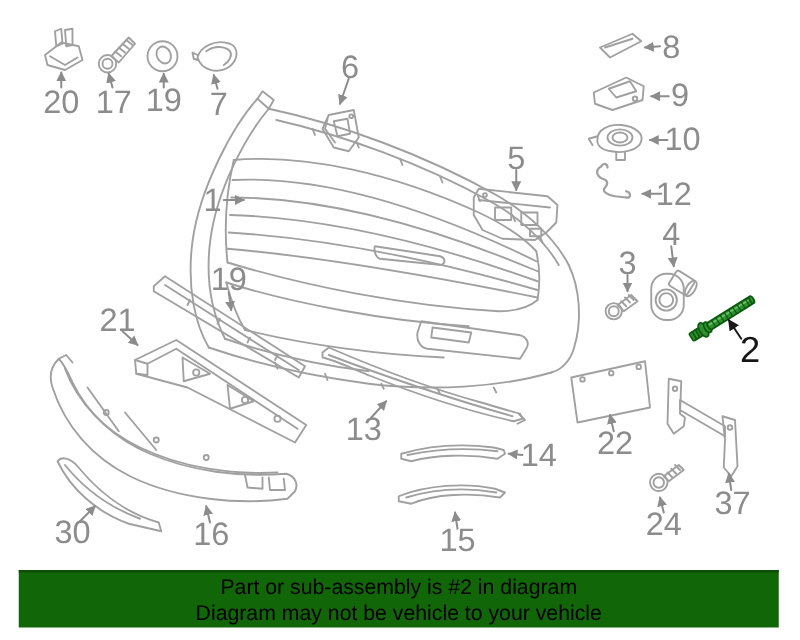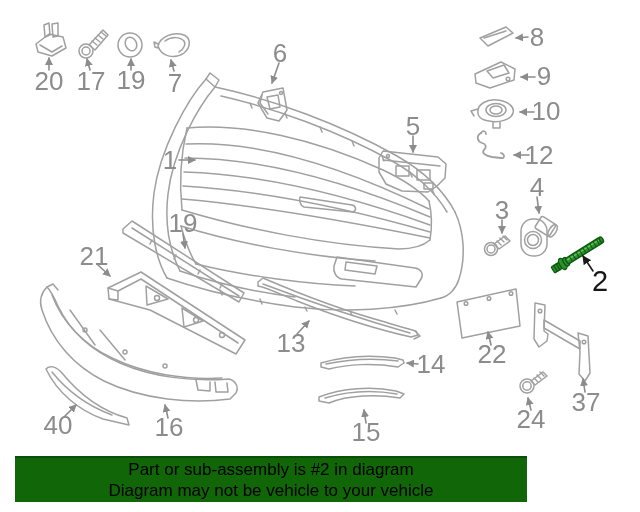--- a/index.html
+++ b/index.html
@@ -19,21 +19,21 @@
     white-space:nowrap;
     line-height:1;
     user-select:none;
   }
   .plabel.hl{
     color:#161616;
     font-size:29px;
   }
   #banner{
     position:absolute;
-    left:15px;top:456px;width:512px;height:46px;
+    left:15px;top:456px;width:608px;height:46px;
     background:#116608;
     border-top:2px solid #0c4d08;
     box-sizing:border-box;
     color:#000000;
     text-align:center;
     font-size:17px;
     line-height:21px;
     padding-top:1px;
   }
 </style>
@@ -321,21 +321,21 @@
 <span class="plabel" style="left:546px;top:111px">10</span>
 <span class="plabel" style="left:539px;top:155px">12</span>
 <span class="plabel" style="left:183px;top:223px">19</span>
 <span class="plabel" style="left:291px;top:343px">13</span>
 <span class="plabel" style="left:431px;top:364px">14</span>
 <span class="plabel" style="left:366px;top:432px">15</span>
 <span class="plabel" style="left:169px;top:427px">16</span>
 <span class="plabel" style="left:91px;top:81px">17</span>
 <span class="plabel" style="left:49px;top:81px">20</span>
 <span class="plabel" style="left:131px;top:80px">19</span>
-<span class="plabel" style="left:58px;top:425px">40</span>
+<span class="plabel" style="left:58px;top:425px">30</span>
 <span class="plabel" style="left:94px;top:256px">21</span>
 <span class="plabel" style="left:492px;top:354px">22</span>
 <span class="plabel" style="left:586px;top:402px">37</span>
 <span class="plabel" style="left:531px;top:419px">24</span>
 
 <div id="banner">
   <div>Part or sub-assembly is #2 in diagram</div>
   <div>Diagram may not be vehicle to your vehicle</div>
 </div>
 

